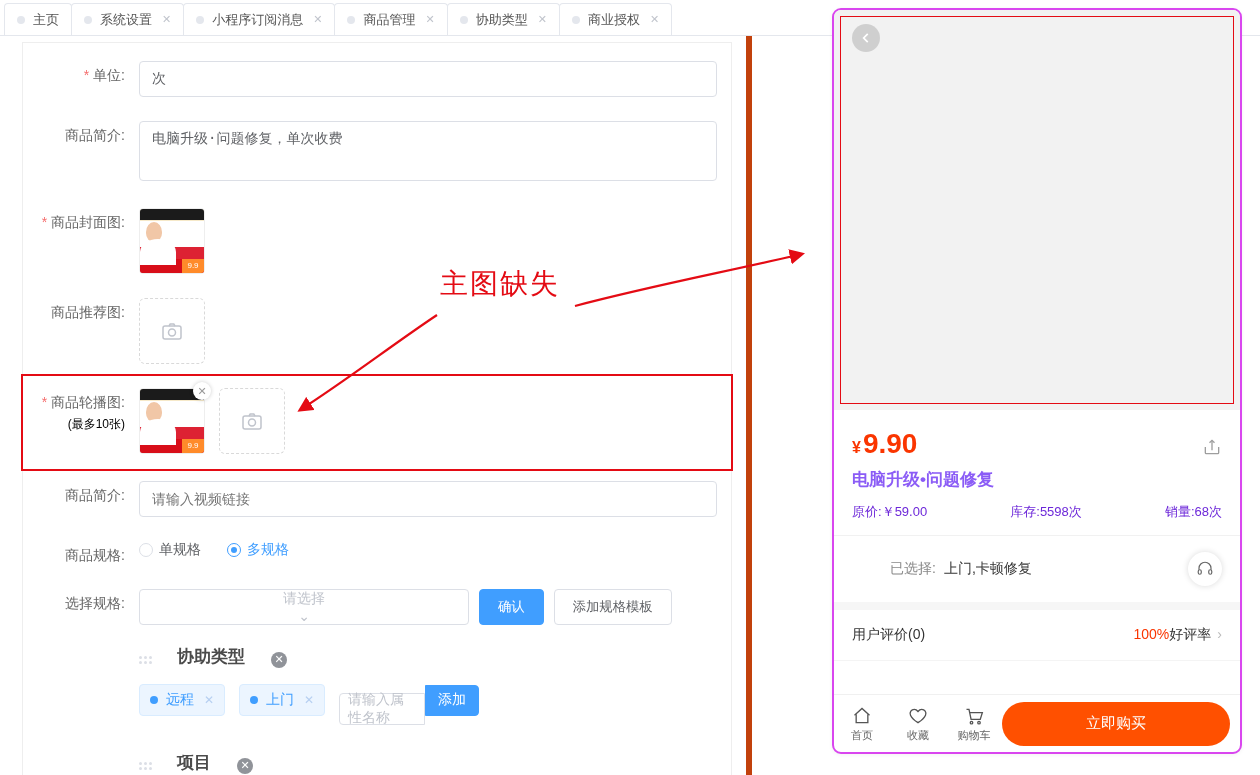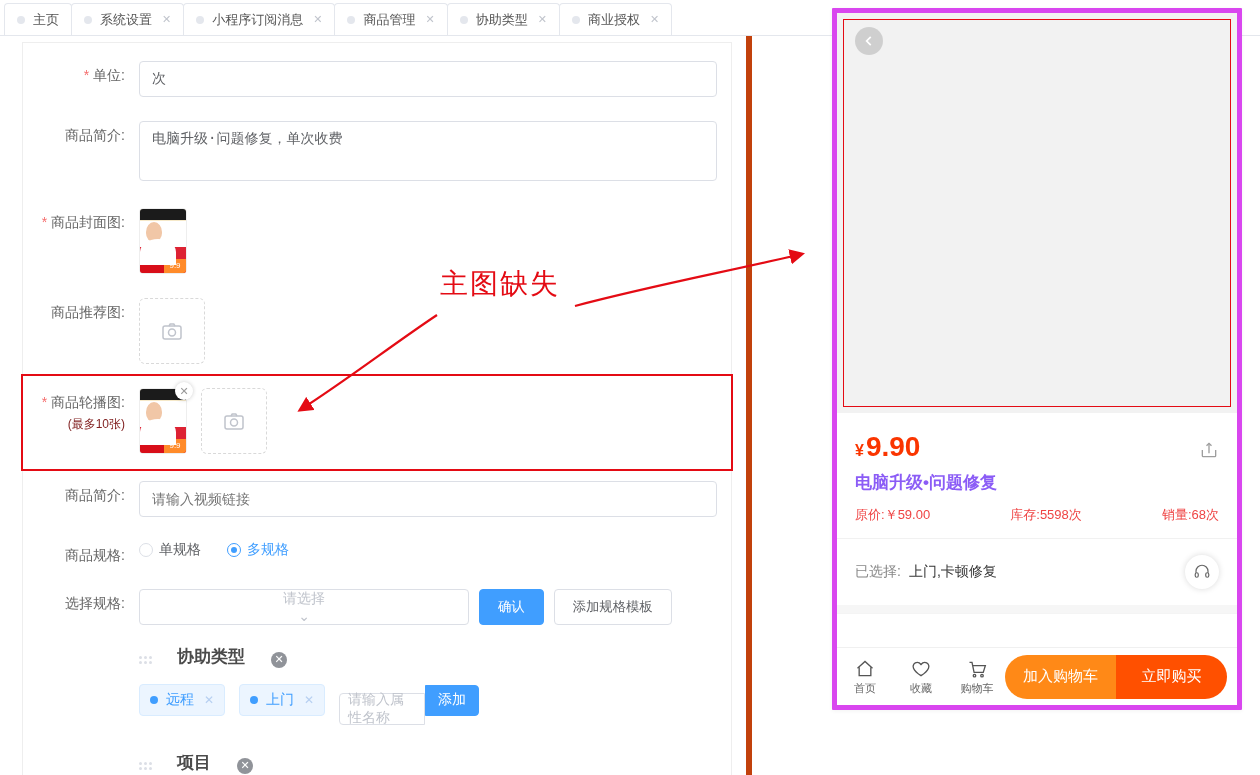--- a/index.html
+++ b/index.html
@@ -18,25 +18,25 @@
   .tabs{height:36px;border-bottom:1px solid #e4e7ed;display:flex;align-items:flex-end;padding-left:4px}
   .tab{display:inline-flex;align-items:center;height:32px;border:1px solid #e4e7ed;border-bottom:none;padding:0 12px;margin-right:-1px;background:#fff;font-size:13px;color:#555;position:relative;border-top-left-radius:4px;border-top-right-radius:4px}
   .tab .dot{width:8px;height:8px;border-radius:50%;background:#e4e7ed;margin-right:8px}
   .tab .tab-close{margin-left:10px;color:#c0c4cc;font-size:11px}
   
   .form-wrap{position:absolute;left:0;top:36px;width:752px;height:740px;overflow:hidden;border-right:6px solid #c2410c}
   .form-inner{border:1px solid #eee;margin:6px 14px 0 22px;padding:6px 0;}
   .row{display:flex;align-items:flex-start;padding:12px 0;}
   .row-label{width:110px;flex-shrink:0;text-align:right;font-size:14px;color:#666;padding-right:8px;padding-top:6px;}
   .row-label .req{color:var(--red);margin-right:4px;}
-  .row-sub{font-size:12px;color:#7f1d1d;display:block;text-align:right;margin-top:4px;}
+  .row-sub{font-size:12px;color:#000000;display:block;text-align:right;margin-top:4px;}
   .row-body{flex-grow:1;min-width:0;padding-left:6px;padding-right:14px;}
   .input{width:100%;height:36px;border:1px solid var(--gray-border);border-radius:4px;padding:0 12px;font-size:14px;color:#606266;outline:none;}
   .textarea{width:100%;border:1px solid var(--gray-border);border-radius:4px;padding:8px 12px;font-size:14px;color:#606266;outline:none;resize:none;height:60px;}
-  .thumb{width:48px;height:66px;border:1px solid #eee;border-radius:4px;background:linear-gradient(180deg,#f6e9c9 0 18%,#fff 18% 60%,#d23 60% 100%);position:relative;overflow:hidden;}
+  .thumb{width:66px;height:66px;border:1px solid #eee;border-radius:4px;background:linear-gradient(180deg,#f6e9c9 0 18%,#fff 18% 60%,#d23 60% 100%);position:relative;overflow:hidden;}
   .thumb::before{content:"";position:absolute;left:6px;top:13px;width:16px;height:20px;border-radius:50% 50% 45% 45%;background:#f1c7a7;}
   .thumb::after{content:"";position:absolute;left:0;top:30px;width:36px;height:26px;background:#fff;border-radius:50% 50% 0 0;}
   .thumb .red-banner{position:absolute;bottom:0;left:0;right:0;height:14px;background:#d80e19;}
   .thumb .red-corner{position:absolute;bottom:0;right:0;width:22px;height:14px;background:#ff8b2a;font-size:8px;color:#fff;text-align:center;line-height:14px;}
   .thumb .top-bar{position:absolute;top:0;left:0;right:0;height:11px;background:#1b1b1b;}
   .upload-box{width:66px;height:66px;border:1px dashed #d9d9d9;border-radius:6px;display:inline-flex;align-items:center;justify-content:center;color:#c0c4cc;vertical-align:top;margin-left:6px;}
   .upload-box.first{margin-left:0;}
   .upload-box svg{width:24px;height:24px;}
   .carousel-row{outline:2px solid #e40b14;outline-offset:0;}
   .carousel-items{display:inline-flex;align-items:flex-start;gap:8px}
@@ -54,33 +54,33 @@
   .tag-pill .bullet{width:8px;height:8px;background:var(--blue);border-radius:50%;margin-right:8px;}
   .tag-pill .x{margin-left:10px;color:#b6cff1;font-size:12px;}
   .tag-input{display:inline-flex;align-items:center;border:1px solid var(--gray-border);border-radius:4px 0 0 4px;height:32px;padding:0 8px;width:86px;color:#c0c4cc;margin-top:8px}
   .tag-add{display:inline-flex;align-items:center;justify-content:center;height:31px;background:var(--blue);color:#fff;border:1px solid var(--blue);padding:0 12px;margin-top:8px;border-radius:0 4px 4px 0;}
   .group-head{display:flex;align-items:center;margin-top:6px;}
   .group-head .title{color:#4b4b4b;}
   .group-head .del{margin-left:8px;width:16px;height:16px;border-radius:50%;background:#909399;color:#fff;display:flex;align-items:center;justify-content:center;font-size:11px;}
   .drag-handle{width:14px;height:26px;margin-right:6px;display:inline-flex;flex-wrap:wrap;align-content:center;gap:2px}
   .drag-handle span{width:3px;height:3px;background:#dcdfe6;border-radius:50%;}
   
-  .preview{position:absolute;right:18px;top:8px;width:410px;border:5px solid #d946ef;border-radius:1px;background:#fff;overflow:hidden;box-shadow:0 1px 4px rgba(0,0,0,.05);}
+  .preview{position:absolute;right:18px;top:8px;width:410px;border:2px solid #d946ef;border-radius:9px;background:#fff;overflow:hidden;box-shadow:0 1px 4px rgba(0,0,0,.05);}
   .preview-img{height:400px;background:#f2f2f2;position:relative;}
   .preview-img .back{position:absolute;left:18px;top:14px;width:28px;height:28px;border-radius:50%;background:rgba(0,0,0,.14);display:flex;align-items:center;justify-content:center;color:#fff;}
   .preview-img-border{position:absolute;inset:6px 6px 6px 6px;border:1px solid #e40b14;pointer-events:none;}
   .price-row{display:flex;align-items:flex-end;justify-content:space-between;padding:18px 18px 6px 18px;}
   .price{color:#fa3500;font-weight:bold;}
   .price .y{font-size:16px;vertical-align:baseline;}
   .price .v{font-size:28px;margin-left:2px;}
   .share-ico{color:#9e9e9e;}
   .title{padding:2px 18px 8px 18px;color:#8b5cf6;font-size:17px;font-weight:bold;}
-  .meta{display:flex;justify-content:space-between;padding:4px 18px 14px 18px;color:#ef4444;font-size:13px;border-bottom:1px solid #f1f1f1;}
+  .meta{display:flex;justify-content:space-between;padding:4px 18px 14px 18px;color:#6d28d9;font-size:13px;border-bottom:1px solid #f1f1f1;}
   .sel-row{display:flex;align-items:center;justify-content:space-between;padding:16px 18px;border-bottom:8px solid #f6f6f6;}
-  .sel-row .sel-lbl{color:#888;margin-right:8px;}
+  .sel-row .sel-lbl{color:#888;margin-right:8px;margin-left:38px;}
   .sel-row .sel-val{color:#333;}
   .sel-row .headset{width:34px;height:34px;border-radius:50%;box-shadow:0 0 6px rgba(0,0,0,.15);display:flex;align-items:center;justify-content:center;color:#666;}
   .review-row{display:flex;justify-content:space-between;align-items:center;padding:16px 18px;color:#333;}
   .review-row .rate{color:#fa3500;}
   .review-row .chev{color:#bbb;margin-left:6px;}
   .blank{height:34px;border-top:1px solid #f4f4f4;}
   .bottom-bar{display:flex;align-items:center;height:58px;border-top:1px solid #f0f0f0;}
   .bb-icon{flex-basis:56px;text-align:center;color:#666;font-size:11px;}
   .bb-icon .ic{display:flex;align-items:center;justify-content:center;height:24px;color:#555;}
   .bb-actions{flex-grow:1;display:flex;height:44px;margin-right:10px;border-radius:22px;overflow:hidden;}
@@ -296,20 +296,24 @@
   <div class="sel-row">
     <div><span class="sel-lbl">已选择:</span><span class="sel-val">上门,卡顿修复</span></div>
     <div class="headset">
       <svg width="18" height="18" viewBox="0 0 24 24" fill="none" stroke="currentColor" stroke-width="1.6">
           <path d="M4 13v-2a8 8 0 0116 0v2"></path>
           <rect x="3" y="13" width="4" height="6" rx="2"></rect>
           <rect x="17" y="13" width="4" height="6" rx="2"></rect>
         </svg>
     </div>
   </div>
+  <div class="review-row">
+    <span>用户评价(0)</span>
+    <span><span class="rate">100%</span><span>好评率</span><span class="chev">›</span></span>
+  </div>
   <div class="blank"></div>
   <div class="bottom-bar">
     <div class="bb-icon">
       <div class="ic">
           <svg width="20" height="20" viewBox="0 0 24 24" fill="none" stroke="currentColor" stroke-width="1.6">
             <path d="M3 11l9-8 9 8"></path>
             <path d="M5 10v10h14V10"></path>
           </svg>
         </div>
       <div>首页</div>
@@ -326,21 +330,20 @@
       <div class="ic">
           <svg width="20" height="20" viewBox="0 0 24 24" fill="none" stroke="currentColor" stroke-width="1.6">
             <circle cx="9" cy="20" r="1.5"></circle>
             <circle cx="18" cy="20" r="1.5"></circle>
             <path d="M3 4h3l2.5 12h11L22 8H7"></path>
           </svg>
         </div>
       <div>购物车</div>
     </div>
     <div class="bb-actions">
-      <div class="bb-btn bb-cart">加入购物车</div>
       <div class="bb-btn bb-buy">立即购买</div>
     </div>
   </div>
 </div>
 
 <div class="annotation">主图缺失</div>
 
 <svg class="arrow" style="left:570px;top:246px;" width="240" height="70" viewBox="0 0 240 70">
   <defs>
       <marker id="ah1" viewBox="0 0 10 10" refX="8" refY="5" markerWidth="7" markerHeight="7" orient="auto">

